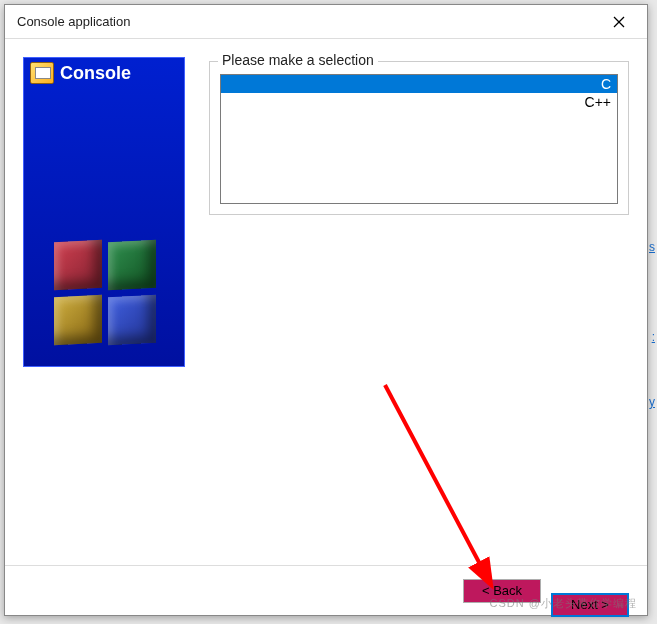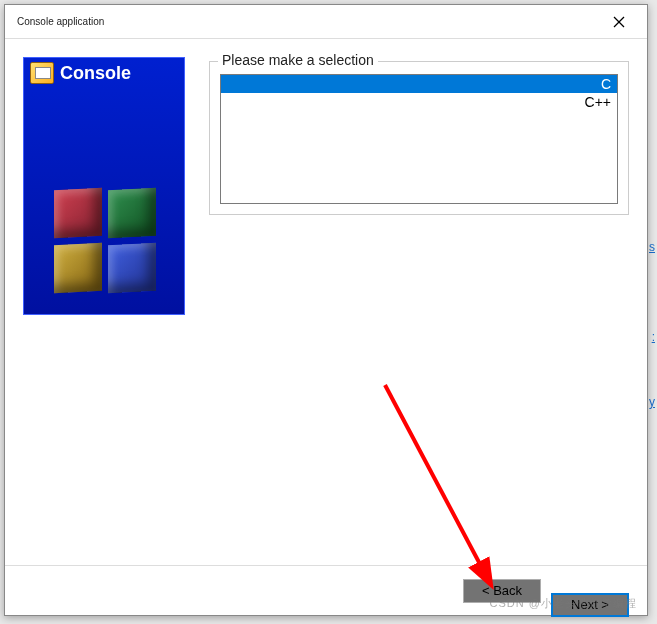--- a/index.html
+++ b/index.html
@@ -30,42 +30,42 @@
     }
     .titlebar {
       height: 34px;
       display: flex;
       align-items: center;
       padding: 0 12px;
       border-bottom: 1px solid #ddd;
     }
     .titlebar-title {
       flex: 1;
-      font-size: 10px;
+      font-size: 13px;
       color: #222;
     }
     .close-btn {
       width: 32px;
       height: 24px;
       display: flex;
       align-items: center;
       justify-content: center;
       cursor: pointer;
       font-size: 14px;
       color: #000;
     }
     .content {
       flex: 1;
       display: flex;
       padding: 18px;
       gap: 24px;
     }
     .sidebar-panel {
       width: 162px;
-      height: 258px;
+      height: 310px;
       background: linear-gradient(to bottom, #0020d0, #0010a0);
       border: 1px solid #4060ff;
       position: relative;
       overflow: hidden;
     }
     .console-header {
       display: flex;
       align-items: center;
       gap: 6px;
       padding: 4px 6px;
@@ -157,21 +157,21 @@
       display: flex;
       align-items: center;
       justify-content: flex-end;
       gap: 10px;
       padding: 0 18px;
     }
     .btn {
       min-width: 78px;
       height: 24px;
       border: 1px solid #adadad;
-      background: #737373;
+      background: #be185d;
       font-size: 13px;
       cursor: pointer;
       padding: 0 10px;
     }
     .btn.primary {
       border: 2px solid #0078d7;
       margin-top: 28px;
     }
     .arrow-annotation {
       position: absolute;

